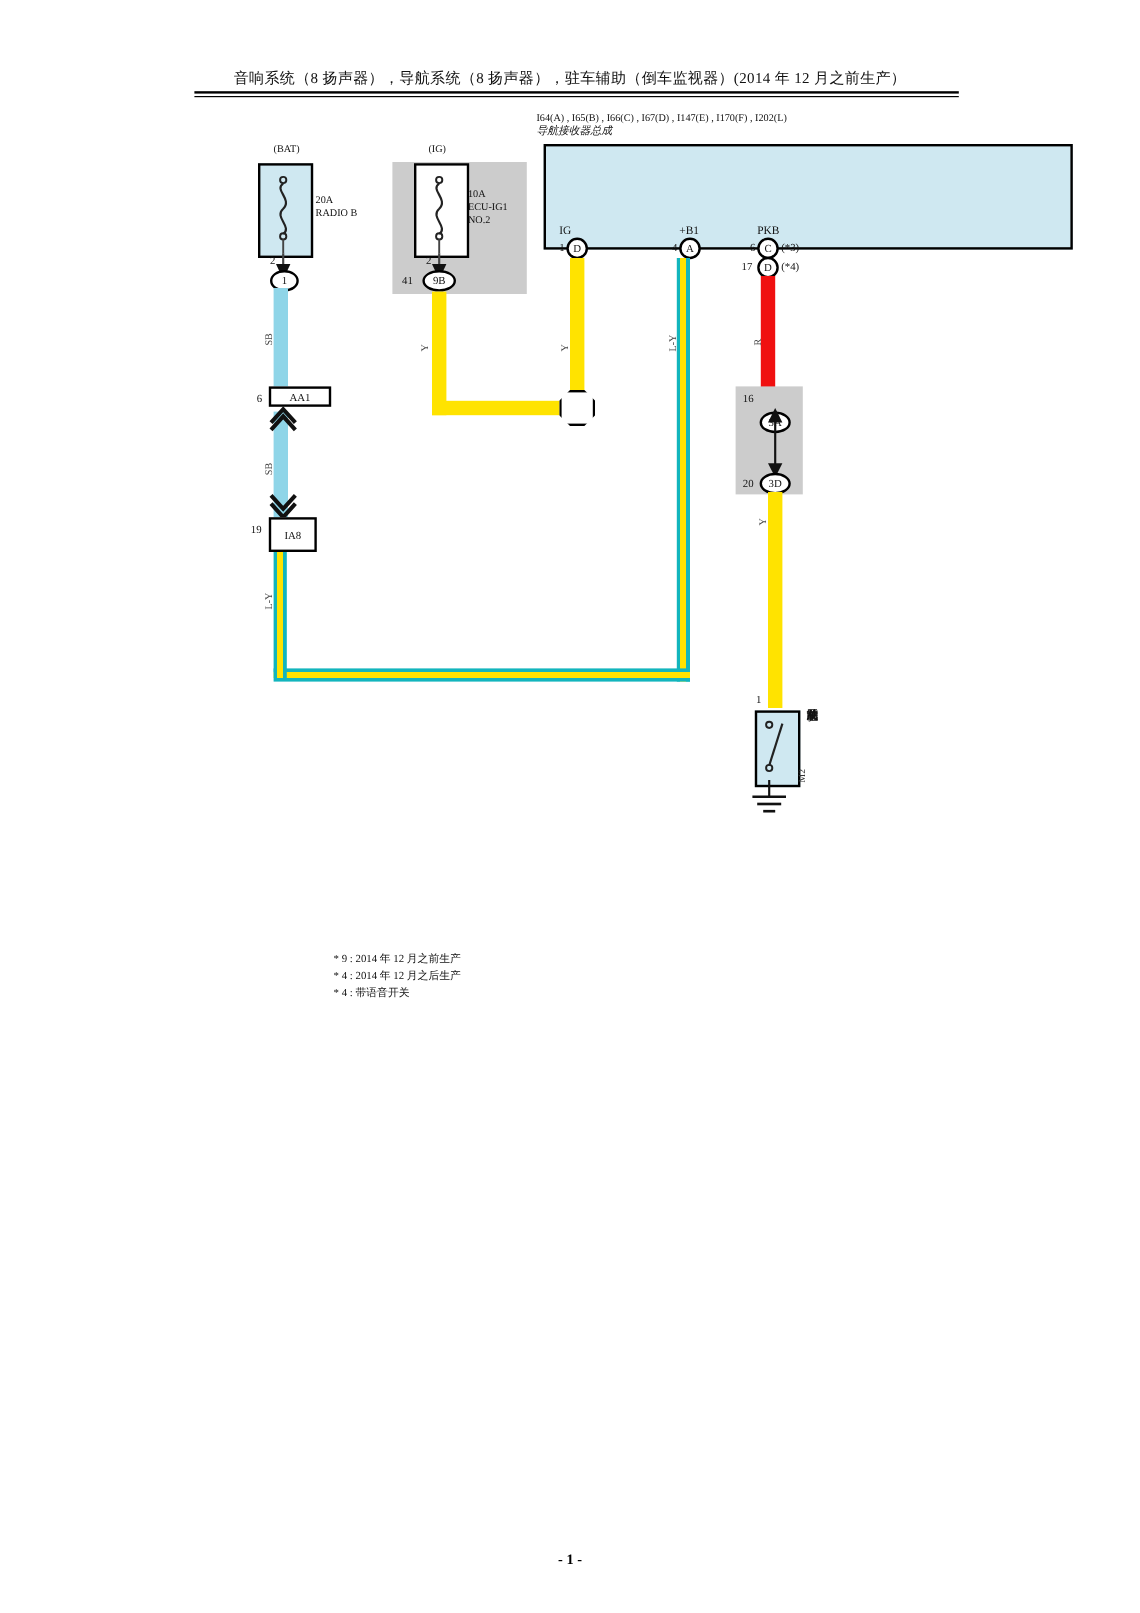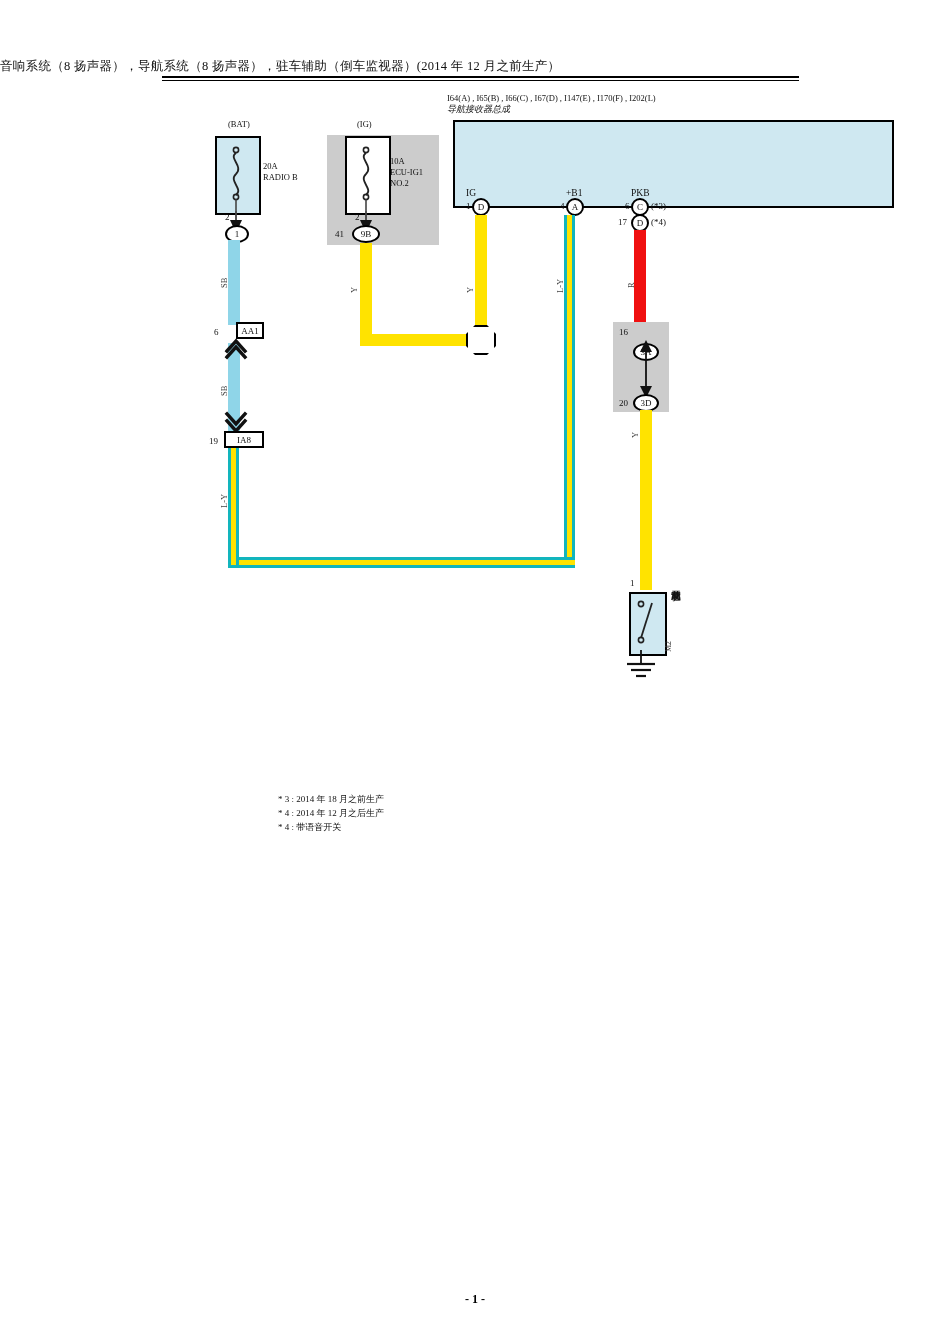--- a/index.html
+++ b/index.html
@@ -20,21 +20,21 @@
     inset: 0;
     width: 950px;
     height: 1344px;
   }
 
   
   .title-bar {
     position: absolute;
     left: 0; top: 56px;
     width: 950px;
-    text-align: left;
+    text-align: center;
   }
   .title-text {
     font-size: 12.5px;
     letter-spacing: 0.3px;
     white-space: nowrap;
     color: #111;
   }
   .rule-thick {
     position: absolute;
     left: 162px; top: 76px;
@@ -314,33 +314,33 @@
   <div class="cable-ly-v" style="left:228px; top:443px; height:122px;"></div>
   <div class="vert" style="left:219px; top:508px;">L-Y</div>
 
   <div class="wire w-skyblue" style="left:228px; top:240px; width:12px; height:85px;"></div>
   <div class="vert" style="left:219px; top:288px;">SB</div>
 
   <div class="wire w-skyblue" style="left:228px; top:343px; width:12px; height:90px;"></div>
   <div class="vert" style="left:219px; top:396px;">SB</div>
 
   <div class="lbl-pin" style="left:214px; top:327px;">6</div>
-  <div class="splice" style="left:236px; top:322px; width:28px; height:17px;">AA1</div>
+  <div class="splice" style="left:224px; top:322px; width:52px; height:17px;">AA1</div>
 
   <svg class="ovw" style="left:224px; top:337px;" width="30" height="20">
     <polyline points="3,14 12,4 21,14" fill="none" stroke="#111" stroke-width="3.4" stroke-linecap="square"></polyline>
     <polyline points="3,20 12,10 21,20" fill="none" stroke="#111" stroke-width="3.4" stroke-linecap="square"></polyline>
   </svg>
 
   <svg class="ovw" style="left:224px; top:412px;" width="30" height="22">
     <polyline points="3,2 12,12 21,2" fill="none" stroke="#111" stroke-width="3.4" stroke-linecap="square"></polyline>
     <polyline points="3,9 12,19 21,9" fill="none" stroke="#111" stroke-width="3.4" stroke-linecap="square"></polyline>
   </svg>
   <div class="lbl-pin" style="left:209px; top:436px;">19</div>
-  <div class="splice" style="left:224px; top:431px; width:40px; height:17px;">IA8</div>
+  <div class="splice" style="left:224px; top:431px; width:40px; height:29px;">IA8</div>
 
   <div class="wire w-red" style="left:634px; top:230px; width:12px; height:95px;"></div>
   <div class="vert" style="left:626px; top:288px;">R</div>
 
   <div class="gray-box" style="left:613px; top:322px; width:56px; height:90px;"></div>
   <div class="lbl-pin" style="left:619px; top:327px;">16</div>
   <div class="oval" style="left:633px; top:323px; width:26px; height:18px;margin-top:20px;">3A</div>
 
   <svg class="ovw" style="left:636px; top:338px;" width="22" height="62">
     <line x1="10" y1="8" x2="10" y2="54" stroke="#111" stroke-width="1.8"></line>
@@ -364,20 +364,20 @@
   <div class="vert-cn" style="left:669px; top:583px;">驻车制动开关总成</div>
 
   <svg class="ovw" style="left:620px; top:650px;" width="52" height="32">
     <line x1="21" y1="0" x2="21" y2="14" stroke="#111" stroke-width="1.8"></line>
     <line x1="7" y1="14" x2="35" y2="14" stroke="#111" stroke-width="2.2"></line>
     <line x1="11" y1="20" x2="31" y2="20" stroke="#111" stroke-width="2.2"></line>
     <line x1="16" y1="26" x2="26" y2="26" stroke="#111" stroke-width="2.2"></line>
   </svg>
 
   <div class="footnotes">
-    <div class="footnote-line">* 3 : 2014 年 18 月之前生产</div>
+    <div class="footnote-line">* 9 : 2014 年 12 月之前生产</div>
     <div class="footnote-line">* 4 : 2014 年 12 月之后生产</div>
     <div class="footnote-line">* 4 : 带语音开关</div>
   </div>
 
   <div class="page-num">- 1 -</div>
 
 </div>
 
 </body></html>

